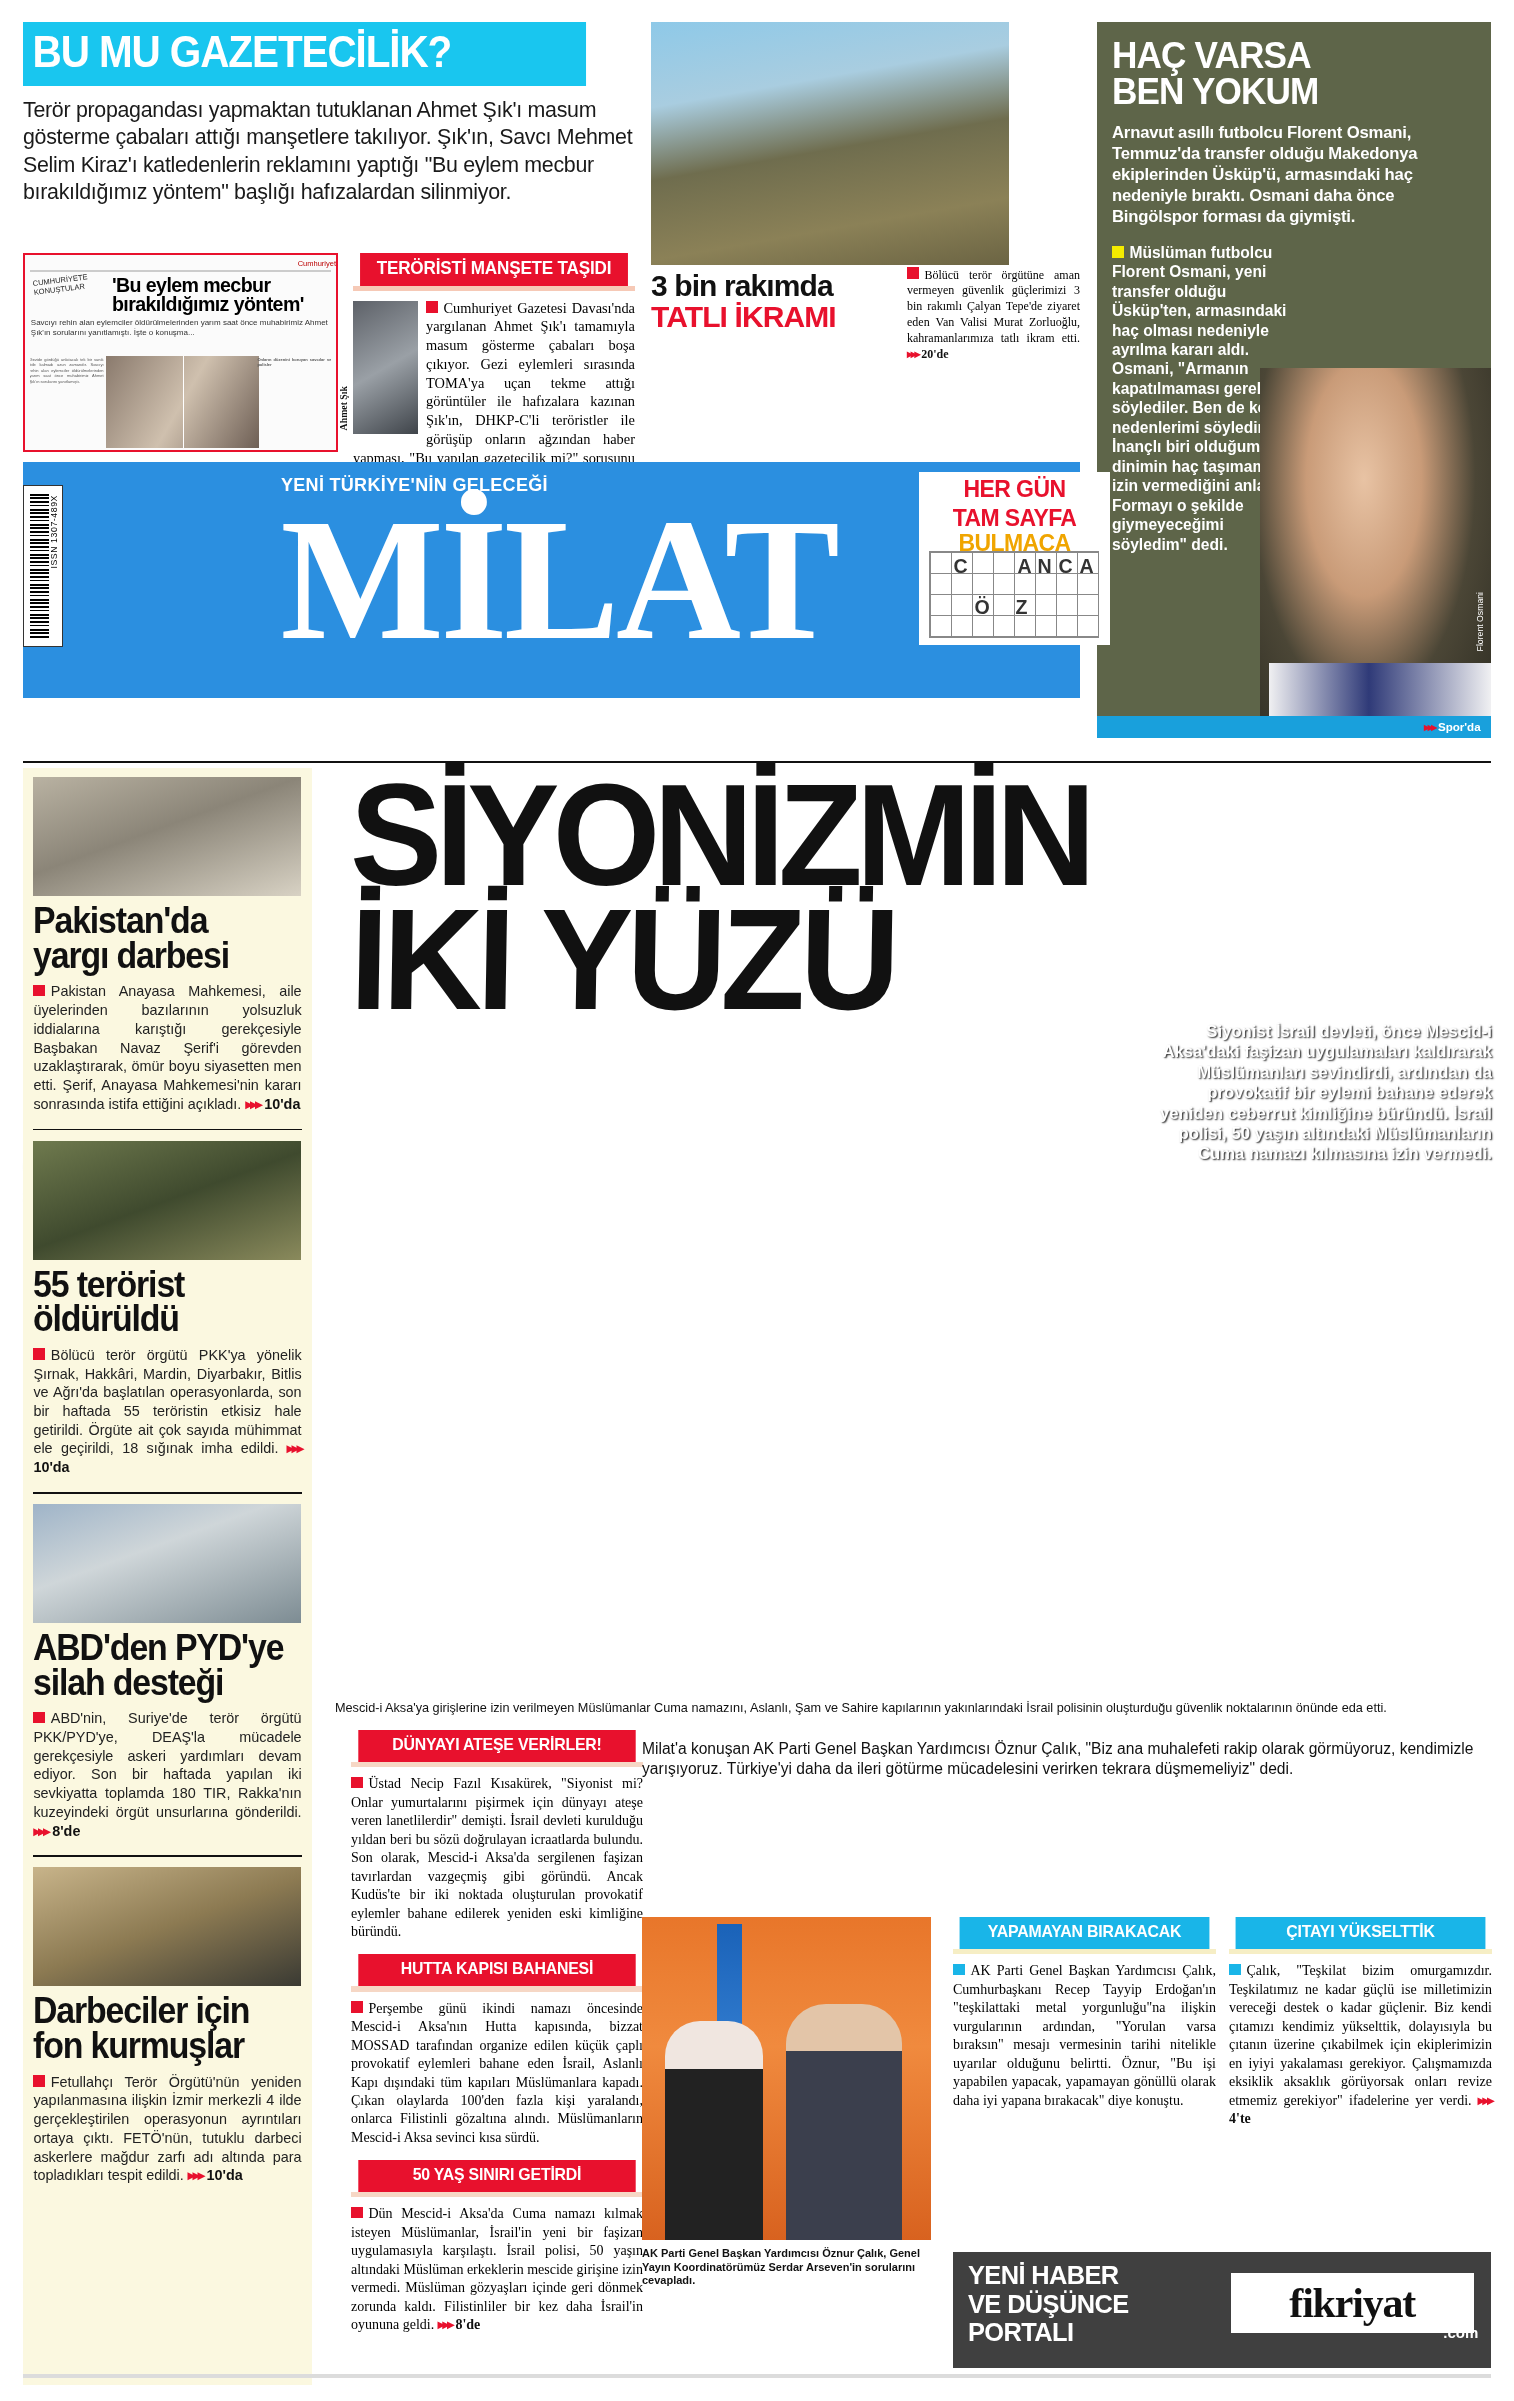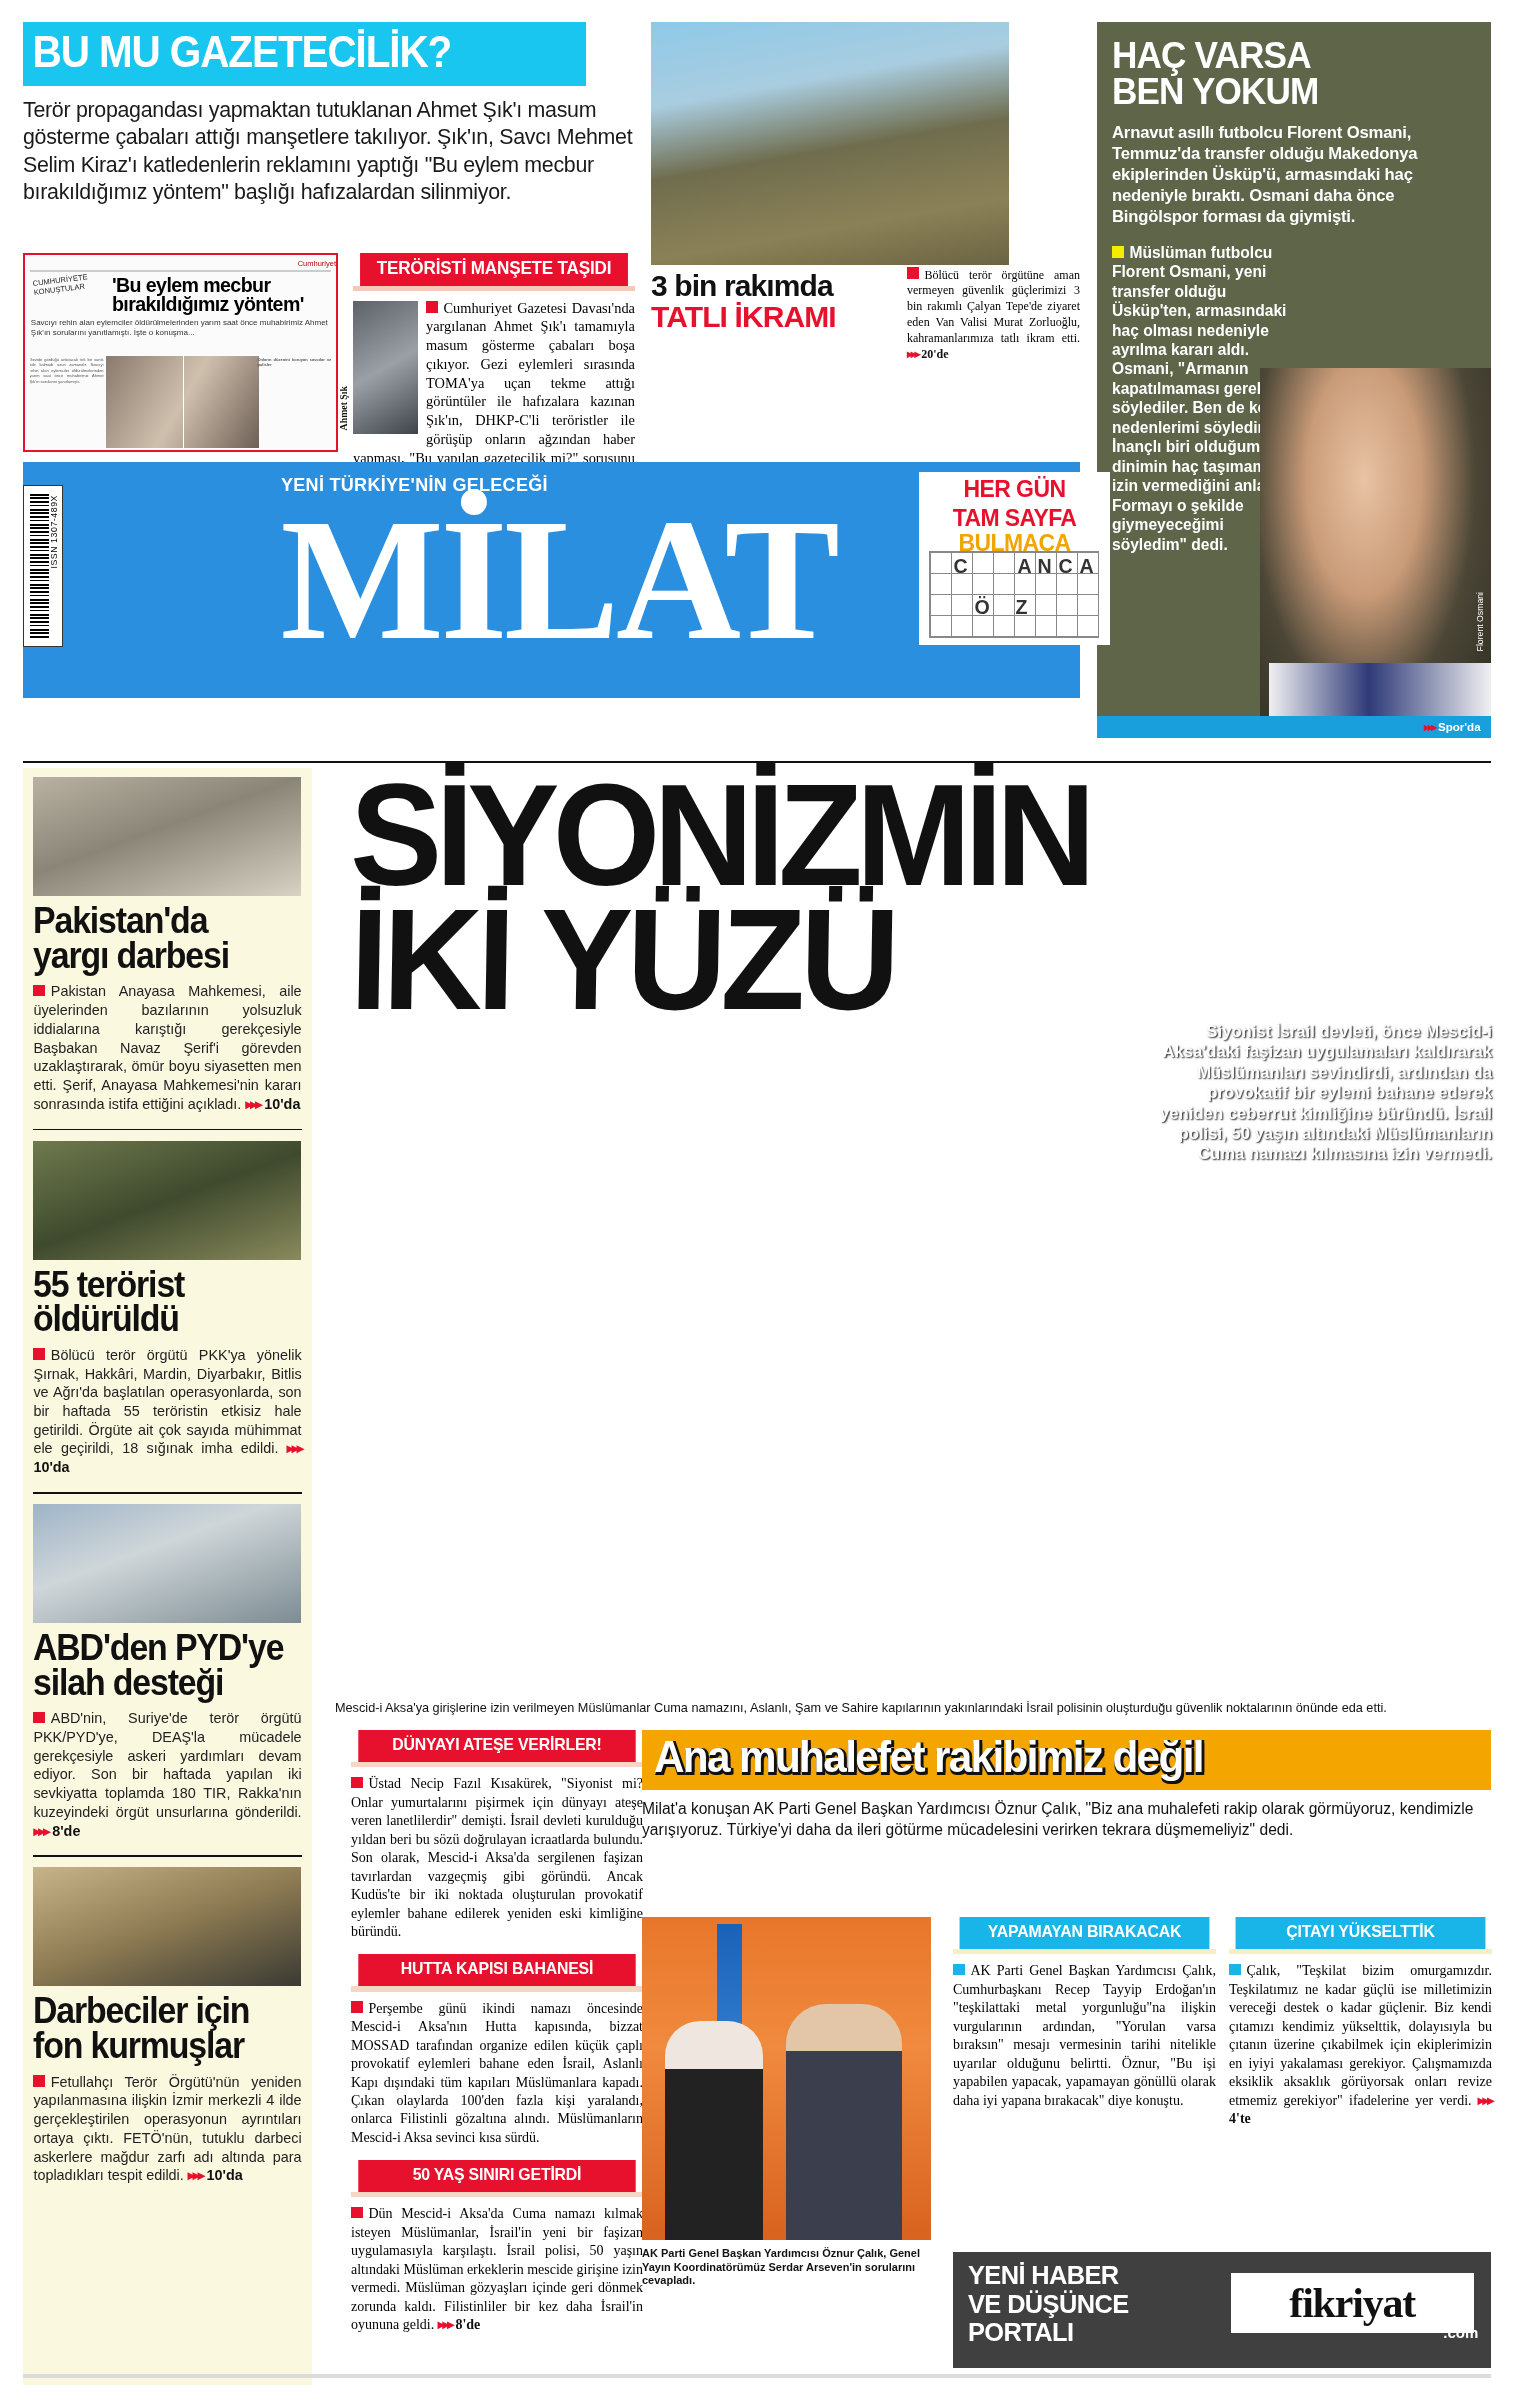--- a/index.html
+++ b/index.html
@@ -471,23 +471,20 @@
       <div class="sec-shadow"></div>
       <div class="sec-body">
         <span class="bullet-sq red-sq"></span><span>Dün Mescid-i Aksa'da Cuma namazı kılmak isteyen Müslümanlar, İsrail'in yeni bir faşizan uygulamasıyla karşılaştı. İsrail polisi, 50 yaşın altındaki Müslüman erkeklerin mescide girişine izin vermedi. Müslüman gözyaşları içinde geri dönmek zorunda kaldı. Filistinliler bir kez daha İsrail'in oyununa geldi.</span>
         <span class="arrows">▸▸▸</span>
         <span class="pg">8'de</span>
       </div>
     </div>
   </div>
 
   <div class="abs" id="orangebox">
-    <div class="obar">
-      <div class="otitle">Ana muhalefet rakibimiz değil</div>
-    </div>
     <div class="odeck">Milat'a konuşan AK Parti Genel Başkan Yardımcısı Öznur Çalık, "Biz ana muhalefeti rakip olarak görmüyoruz, kendimizle yarışıyoruz. Türkiye'yi daha da ileri götürme mücadelesini verirken tekrara düşmemeliyiz" dedi.</div>
   </div>
 
   <div class="abs" id="photo2">
     <div class="flag"></div>
     <div class="p1"></div>
     <div class="p2"></div>
   </div>
   <div class="abs" id="cap2">AK Parti Genel Başkan Yardımcısı Öznur Çalık, Genel Yayın Koordinatörümüz Serdar Arseven'in sorularını cevapladı.</div>
 

